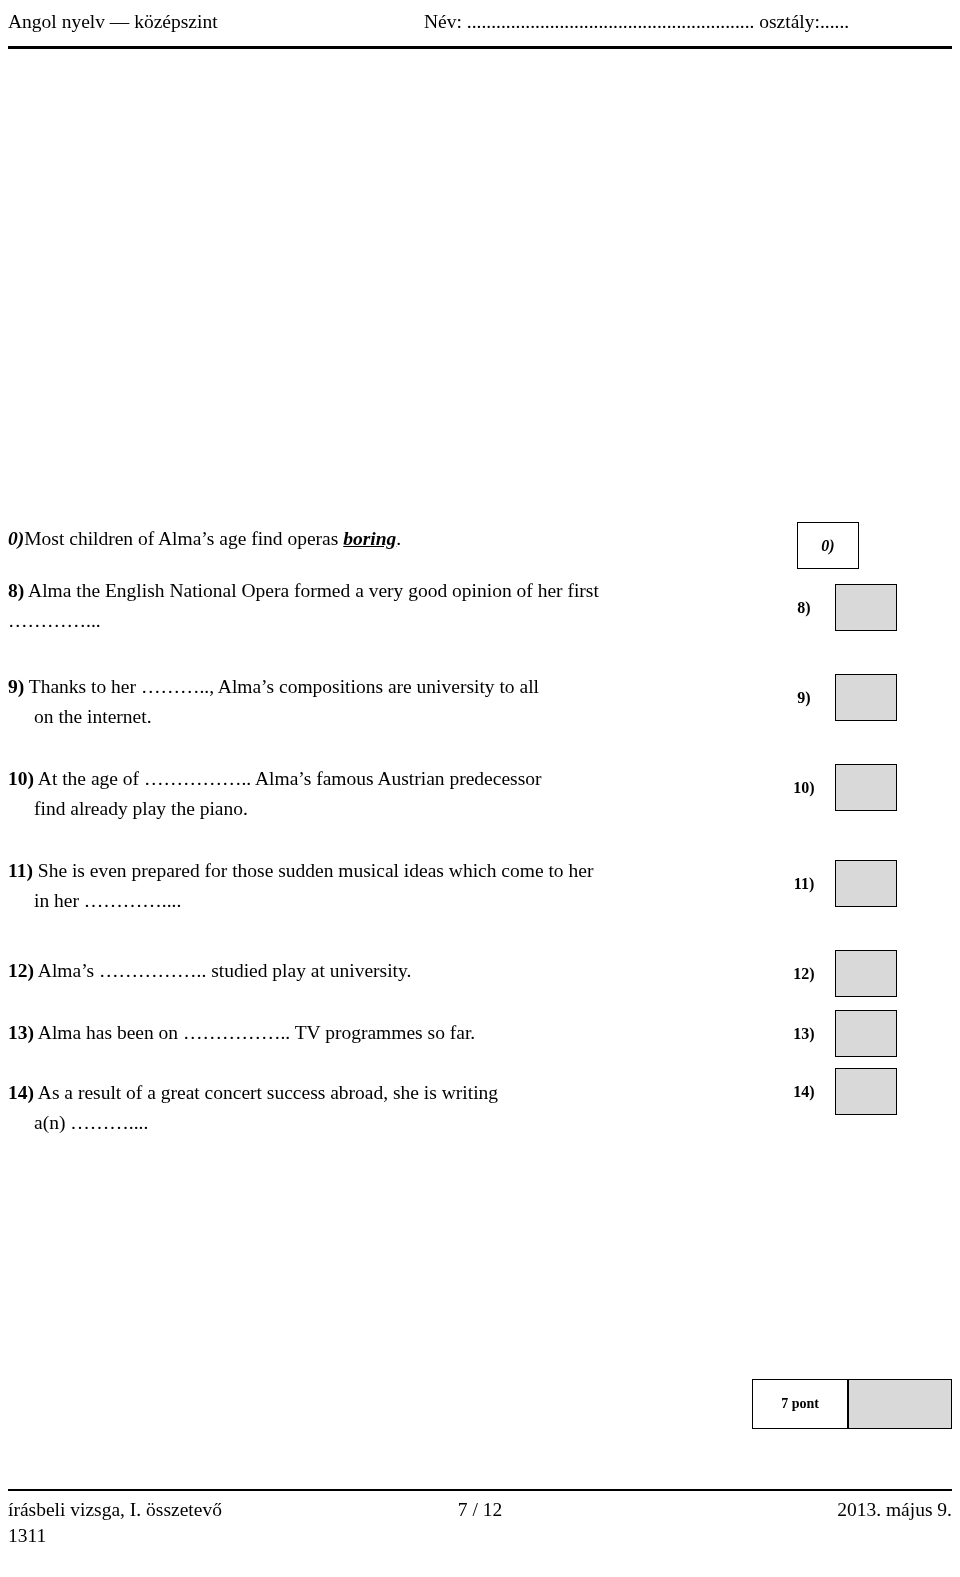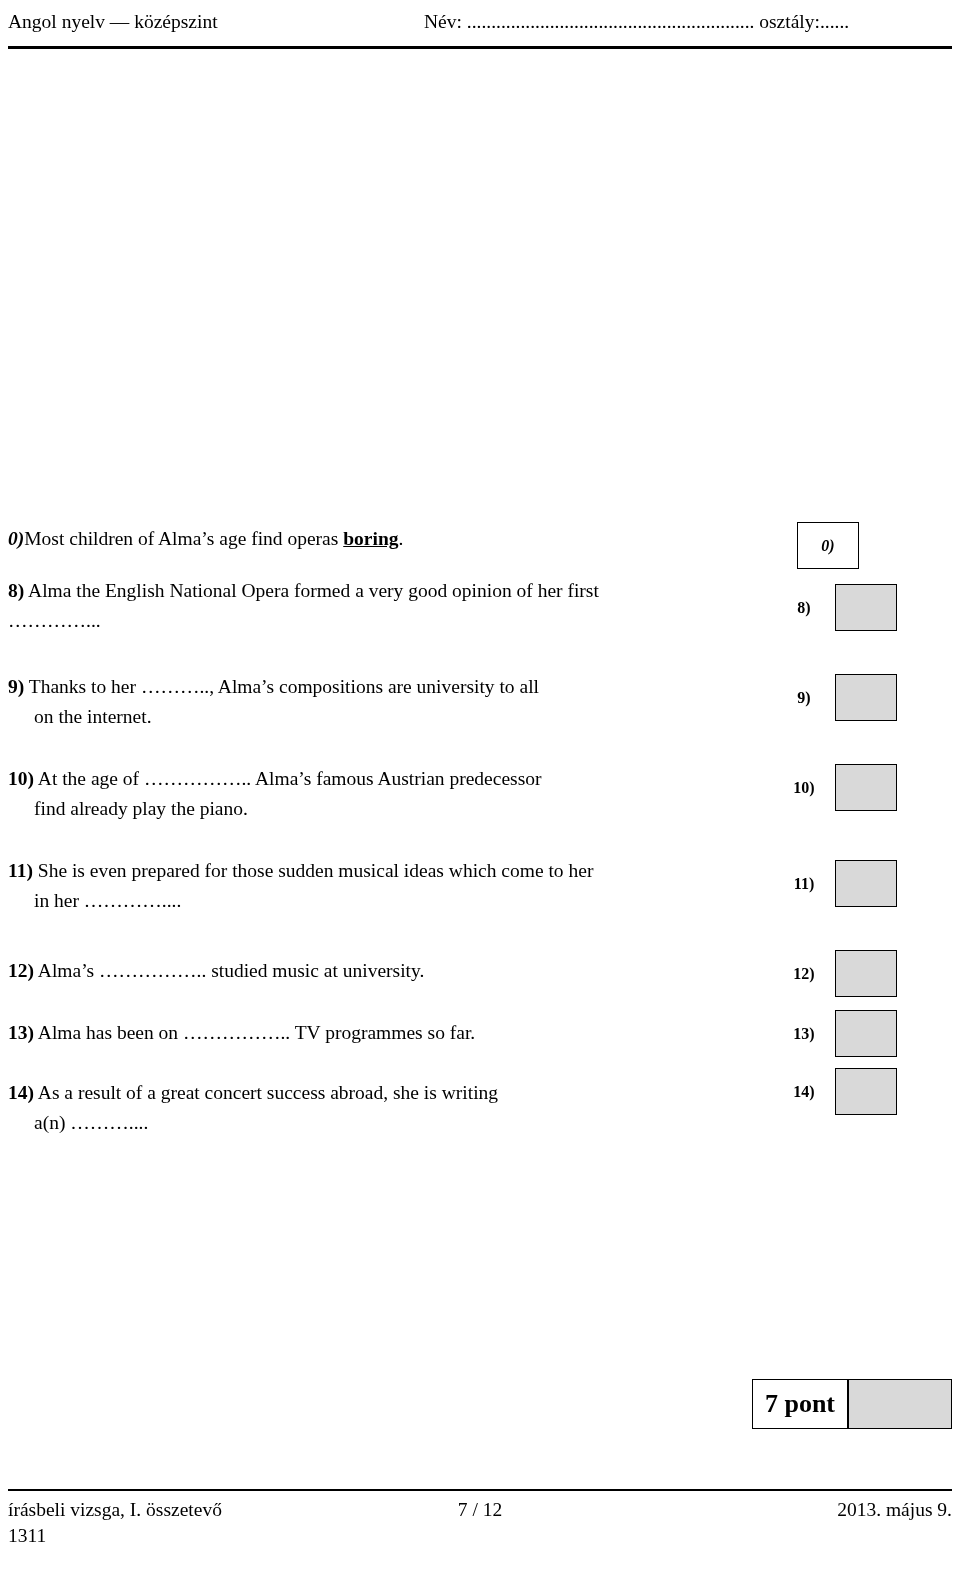--- a/index.html
+++ b/index.html
@@ -73,20 +73,21 @@
   }
   .num {
     font-weight: bold;
   }
   .num-italic {
     font-weight: bold;
     font-style: italic;
   }
   .bolditalic-underline {
     font-weight: bold;
+    font-style: italic;
     text-decoration: underline;
   }
   .dots {
     letter-spacing: 0px;
   }
   .indent {
     display: inline-block;
     width: 26px;
   }
 
@@ -123,21 +124,21 @@
   }
   .pointlabel {
     position: absolute;
     left: 0; top: 0;
     width: 96px;
     height: 50px;
     box-sizing: border-box;
     border: 1px solid #000000;
     line-height: 48px;
     text-align: center;
-    font-size: 26px;
+    font-size: 14px;
     font-weight: bold;
     background: #ffffff;
   }
   .pointbox {
     position: absolute;
     left: 96px; top: 0;
     width: 104px;
     height: 50px;
     box-sizing: border-box;
     border: 1px solid #000000;
@@ -241,21 +242,21 @@
         <span>She is even prepared for those sudden musical ideas which come to her</span><br>
         <span class="indent"></span><span>in her …………....</span>
       </div>
       <div class="ansbox" style="left:827px; top:4px;"></div>
       <div class="anslabel plain" style="left:765px; top:4px;">11)</div>
     </div>
 
     <div class="row" style="height:62px;">
       <div class="qtext">
         <span class="num">12)</span>
-        <span>Alma’s …………….. studied music at university.</span>
+        <span>Alma’s …………….. studied play at university.</span>
       </div>
       <div class="ansbox" style="left:827px; top:-6px;"></div>
       <div class="anslabel plain" style="left:765px; top:-6px;">12)</div>
     </div>
 
     <div class="row" style="height:60px;">
       <div class="qtext">
         <span class="num">13)</span>
         <span>Alma has been on …………….. TV programmes so far.</span>
       </div>

